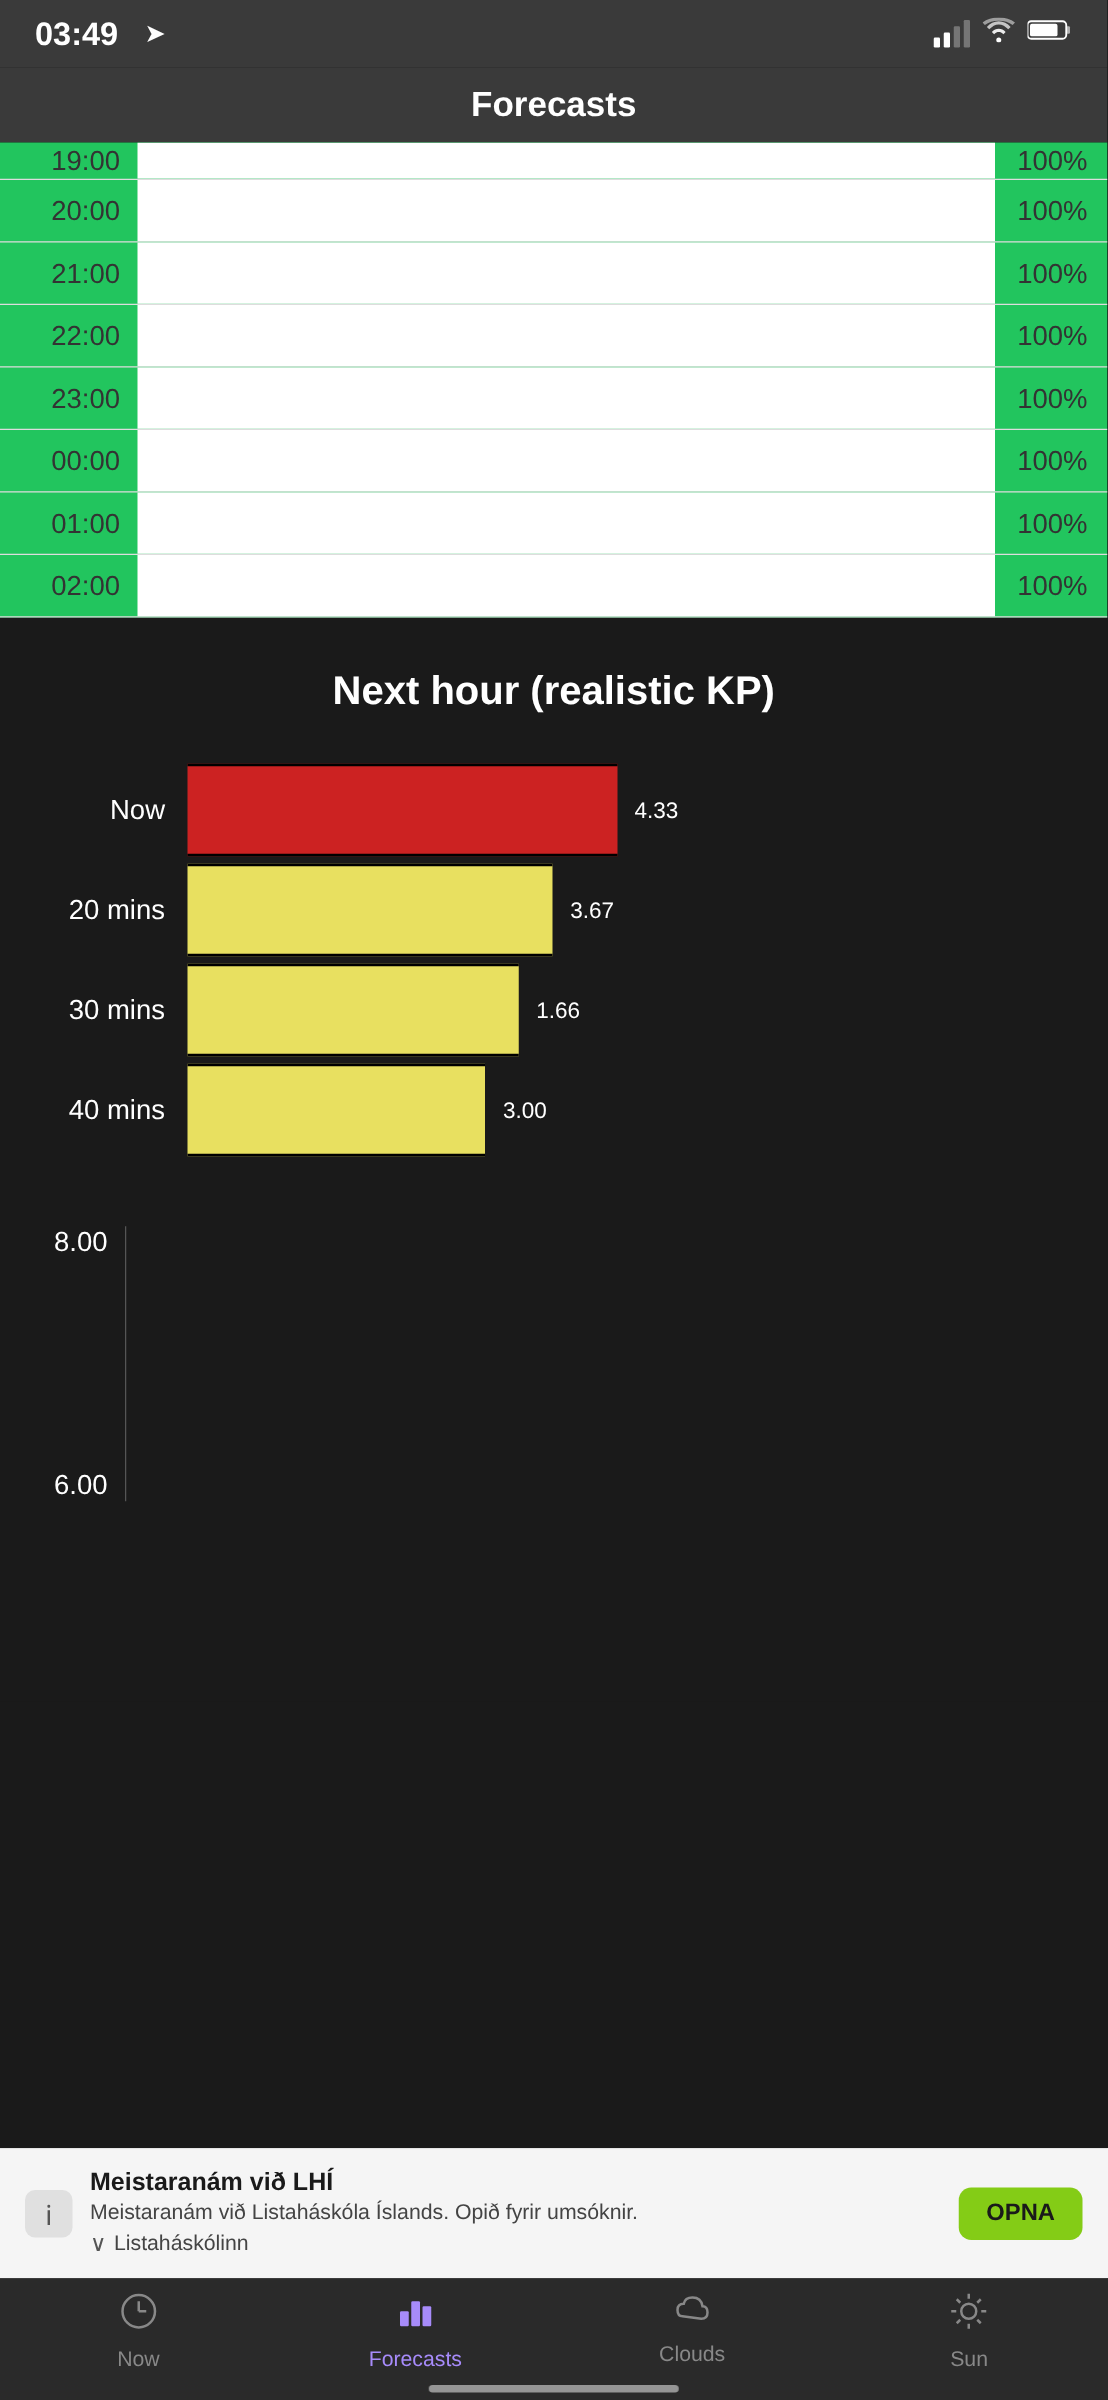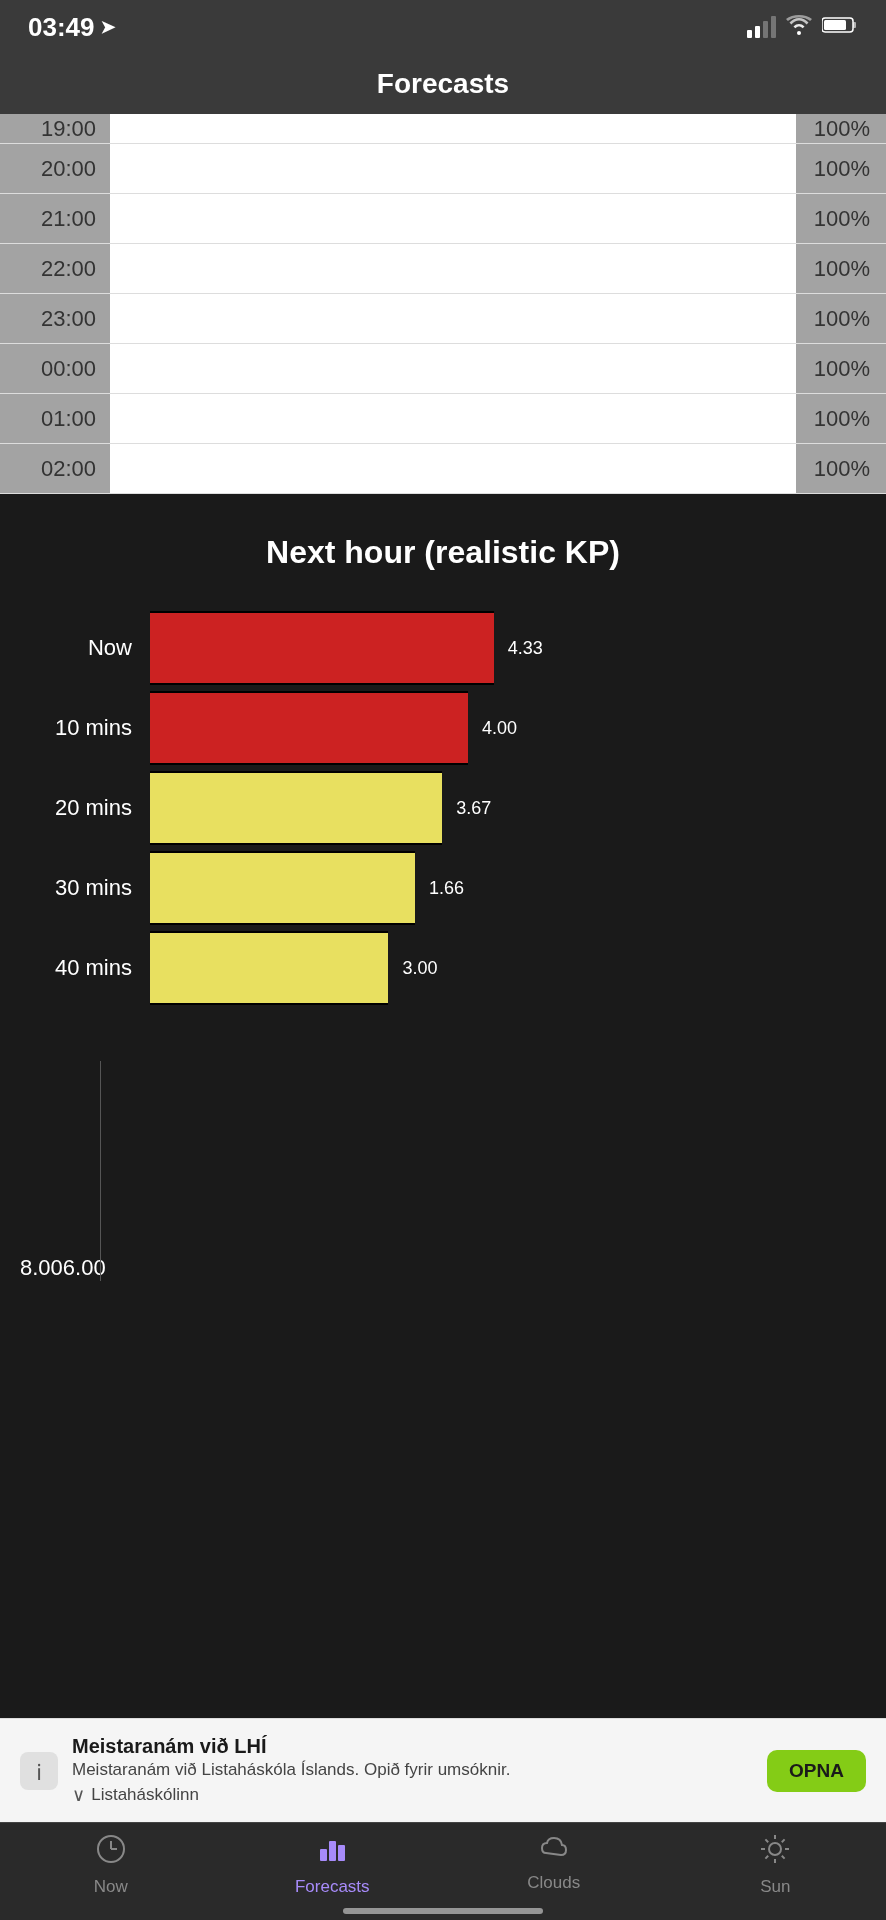--- a/index.html
+++ b/index.html
@@ -22,21 +22,21 @@
       align-items: center;
       justify-content: space-between;
       padding: 0 28px;
     }
     .status-time {
       font-size: 26px;
       font-weight: 600;
       color: #fff;
       display: flex;
       align-items: center;
-      gap: 6px;
+      gap: 22px;
     }
     .status-icons {
       display: flex;
       align-items: center;
       gap: 10px;
     }
     .signal-bars {
       display: flex;
       align-items: flex-end;
       gap: 3px;
@@ -67,21 +67,21 @@
     }
 
     
     .main-content {
       background: #1a1a1a;
       padding-bottom: 160px;
     }
 
     
     .hour-chart {
-      background: #a3a3a3;
+      background: #22c55e;
       margin: 0;
       padding: 0;
     }
     .hour-row {
       display: flex;
       align-items: center;
       border-bottom: 1px solid #ddd;
       height: 50px;
     }
     .hour-label {
@@ -177,21 +177,21 @@
       padding-left: 80px;
       padding-right: 20px;
     }
     .line-chart-yaxis {
       position: absolute;
       left: 0;
       top: 0;
       width: 80px;
       height: 100%;
       display: flex;
-      flex-direction: row;
+      flex-direction: column;
       justify-content: space-between;
       align-items: flex-end;
       padding-right: 14px;
     }
     .y-label {
       font-size: 22px;
       color: #fff;
       font-weight: 400;
     }
     .line-chart-plot {
@@ -413,27 +413,20 @@
     <div class="kp-chart">
 
       <div class="kp-row">
         <div class="kp-label">Now</div>
         <div class="kp-bar-wrap">
           <div class="kp-bar" style="width: calc(48% * 1); background: #cc2222;"></div>
           <div class="kp-value">4.33</div>
         </div>
       </div>
 
-      <div class="kp-row">
-        <div class="kp-label">10 mins</div>
-        <div class="kp-bar-wrap">
-          <div class="kp-bar" style="width: calc(44.4% * 1); background: #cc2222;"></div>
-          <div class="kp-value">4.00</div>
-        </div>
-      </div>
 
       <div class="kp-row">
         <div class="kp-label">20 mins</div>
         <div class="kp-bar-wrap">
           <div class="kp-bar" style="width: calc(40.8% * 1); background: #e8e060;"></div>
           <div class="kp-value">3.67</div>
         </div>
       </div>
 
       <div class="kp-row">

